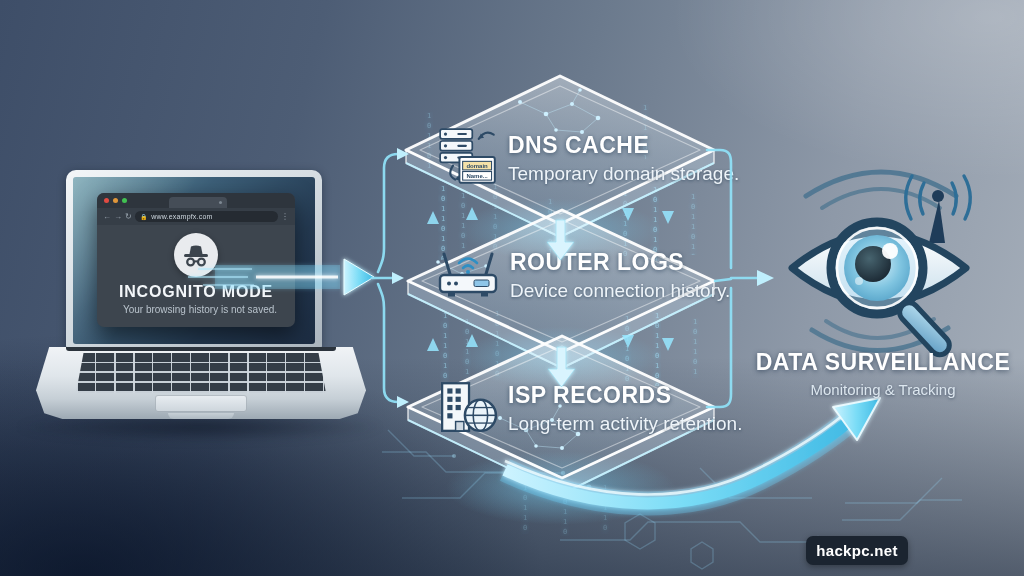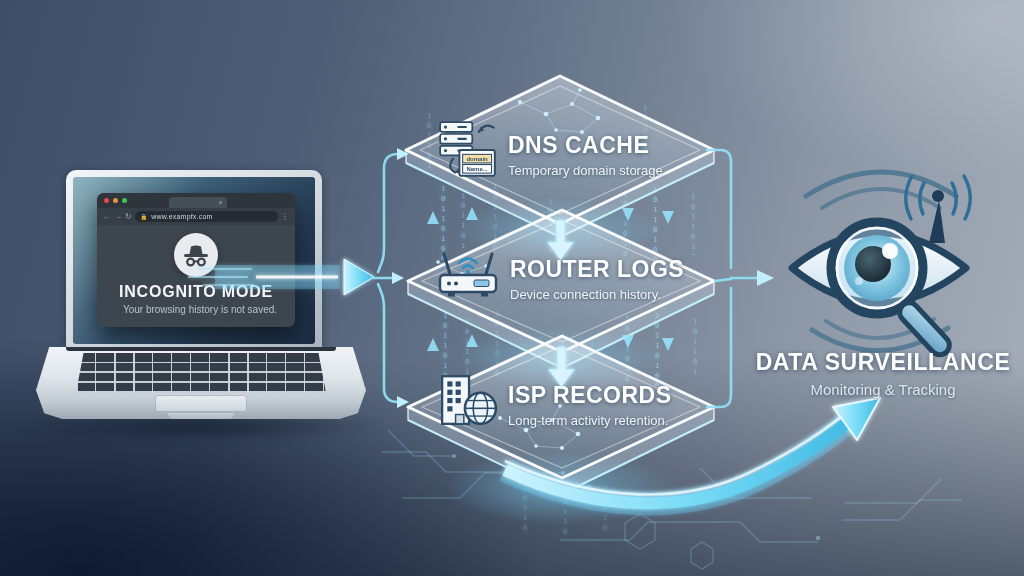--- a/index.html
+++ b/index.html
@@ -20,21 +20,21 @@
     text-shadow:0 0 5px rgba(120,212,250,.9);overflow:hidden;pointer-events:none;}
 
   .glow{position:absolute;pointer-events:none;}
 
   
   .layer-block{position:absolute;display:flex;align-items:flex-end;pointer-events:none;}
   .layer-icon{flex:0 0 auto;}
   .layer-text{margin-left:10px;}
   .layer-title{font-size:23px;font-weight:800;color:#ffffff;letter-spacing:.5px;
     text-shadow:0 1px 4px rgba(10,35,60,.55);white-space:nowrap;}
-  .layer-sub{font-size:13px;color:#eef4f9;margin-top:4px;text-shadow:0 1px 3px rgba(10,35,60,.5);white-space:nowrap;}
+  .layer-sub{font-size:19px;color:#eef4f9;margin-top:4px;text-shadow:0 1px 3px rgba(10,35,60,.5);white-space:nowrap;}
 
   
   .laptop-shadow{position:absolute;left:14px;top:412px;width:372px;height:30px;border-radius:50%;
     background:radial-gradient(ellipse at center,rgba(8,16,30,.55),rgba(8,16,30,0) 70%);filter:blur(4px);}
   .laptop-screen{position:absolute;left:66px;top:170px;width:256px;height:178px;
     background:linear-gradient(150deg,#f3f6f8,#cfd7dd 55%,#aab4bd);border-radius:10px 10px 2px 2px;
     box-shadow:0 2px 8px rgba(10,20,35,.4);padding:7px 7px 4px 7px;box-sizing:border-box;}
   .screen-inner{position:relative;width:100%;height:100%;border-radius:3px;overflow:hidden;
     background:linear-gradient(135deg,#6fa0ae 0%,#3c5f78 35%,#243a52 70%,#1c2c42 100%);}
   .screen-glare{position:absolute;inset:0;background:linear-gradient(118deg,rgba(255,255,255,.22) 0%,rgba(255,255,255,0) 38%);}
@@ -426,14 +426,15 @@
         <rect x="903" y="296" width="64" height="19" rx="9.5" fill="url(#handleGrad)" stroke="#23455f" stroke-width="5"></rect>
       </g>
     </g>
   </svg>
 
   <div class="surv-caption">
     <div class="surv-title">DATA SURVEILLANCE</div>
     <div class="surv-sub">Monitoring &amp; Tracking</div>
   </div>
 
+  <div class="watermark">hackpc.net</div>
 
 </div>
 
 </body></html>

